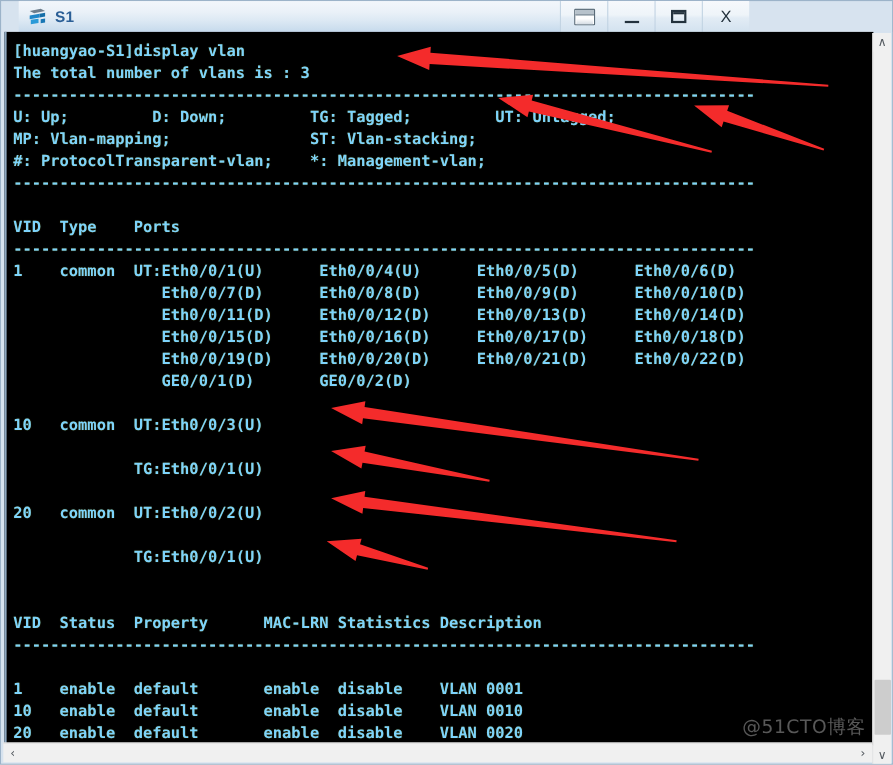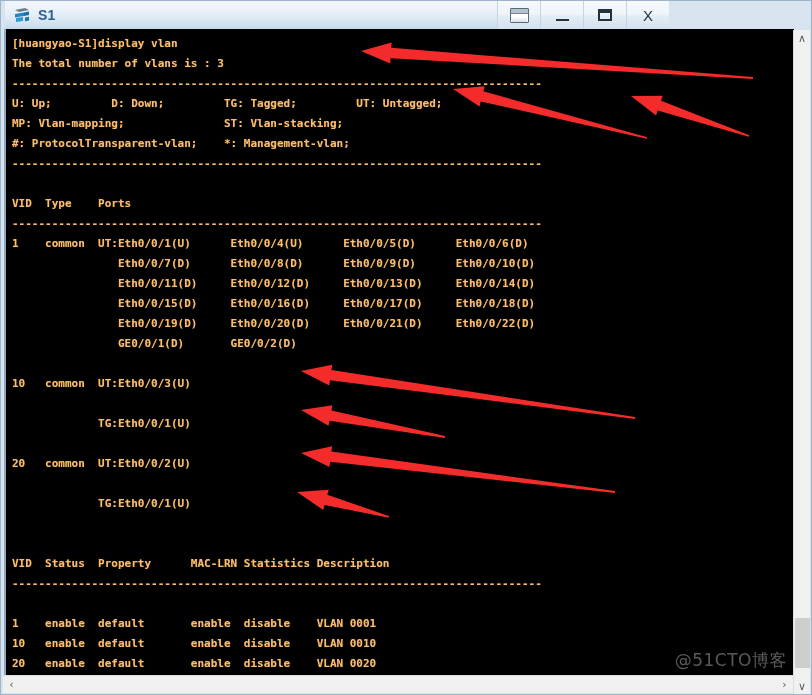--- a/index.html
+++ b/index.html
@@ -20,21 +20,21 @@
     height: 695px;
     box-sizing: border-box;
     background: #d7e3ef;
     border: 1px solid #9cb3c9;
     overflow: hidden;
   }
 
   
   #titlebar {
     position: absolute;
-    left: 4px; top: 0;
+    left: 16px; top: 0;
     width: 664px;
     height: 28px;
     background: linear-gradient(to bottom,
         #f2f6fb 0%, #eaf1f8 35%, #dde9f4 62%, #c6daec 100%);
     border-bottom: 1px solid #b9cddf;
     display: flex;
     align-items: center;
     justify-content: center;
   }
   #title-left {
@@ -153,23 +153,23 @@
     border-left: 2px solid #8fa9c2;
     box-sizing: border-box;
     overflow: hidden;
   }
 
   #term-text {
     position: absolute;
     left: 6px;
     top: -6px;
     width: 790px;
-    color: #fdba74;
+    color: #7dd3fc;
     font-family: "DejaVu Sans Mono", "Liberation Mono", monospace;
-    font-size: 11px;
+    font-size: 14px;
     line-height: 20px;
     font-weight: bold;
     white-space: pre;
     letter-spacing: 0px;
     text-shadow: 0 0 1px rgba(255,255,0,0.35);
   }
   #term-text .line { display: block; height: 20px; }
 
   
   #arrow-layer {

